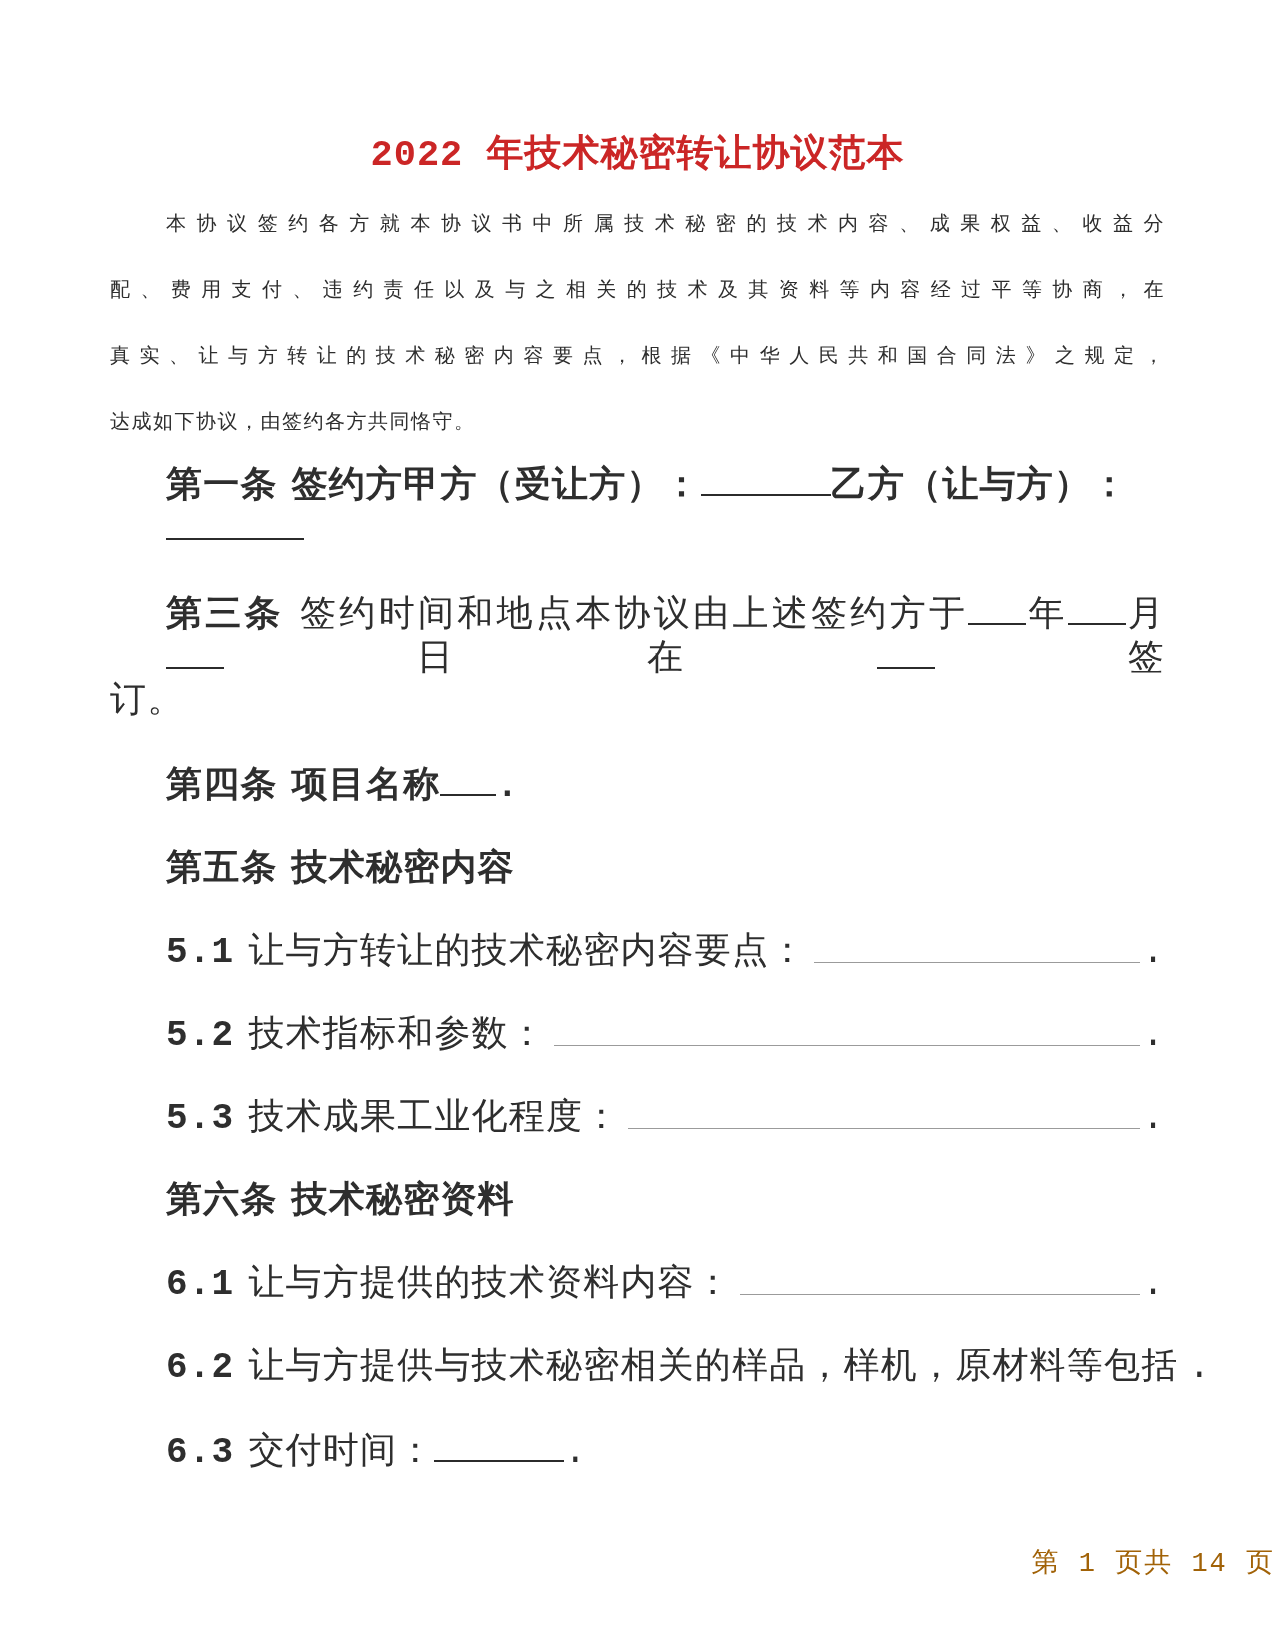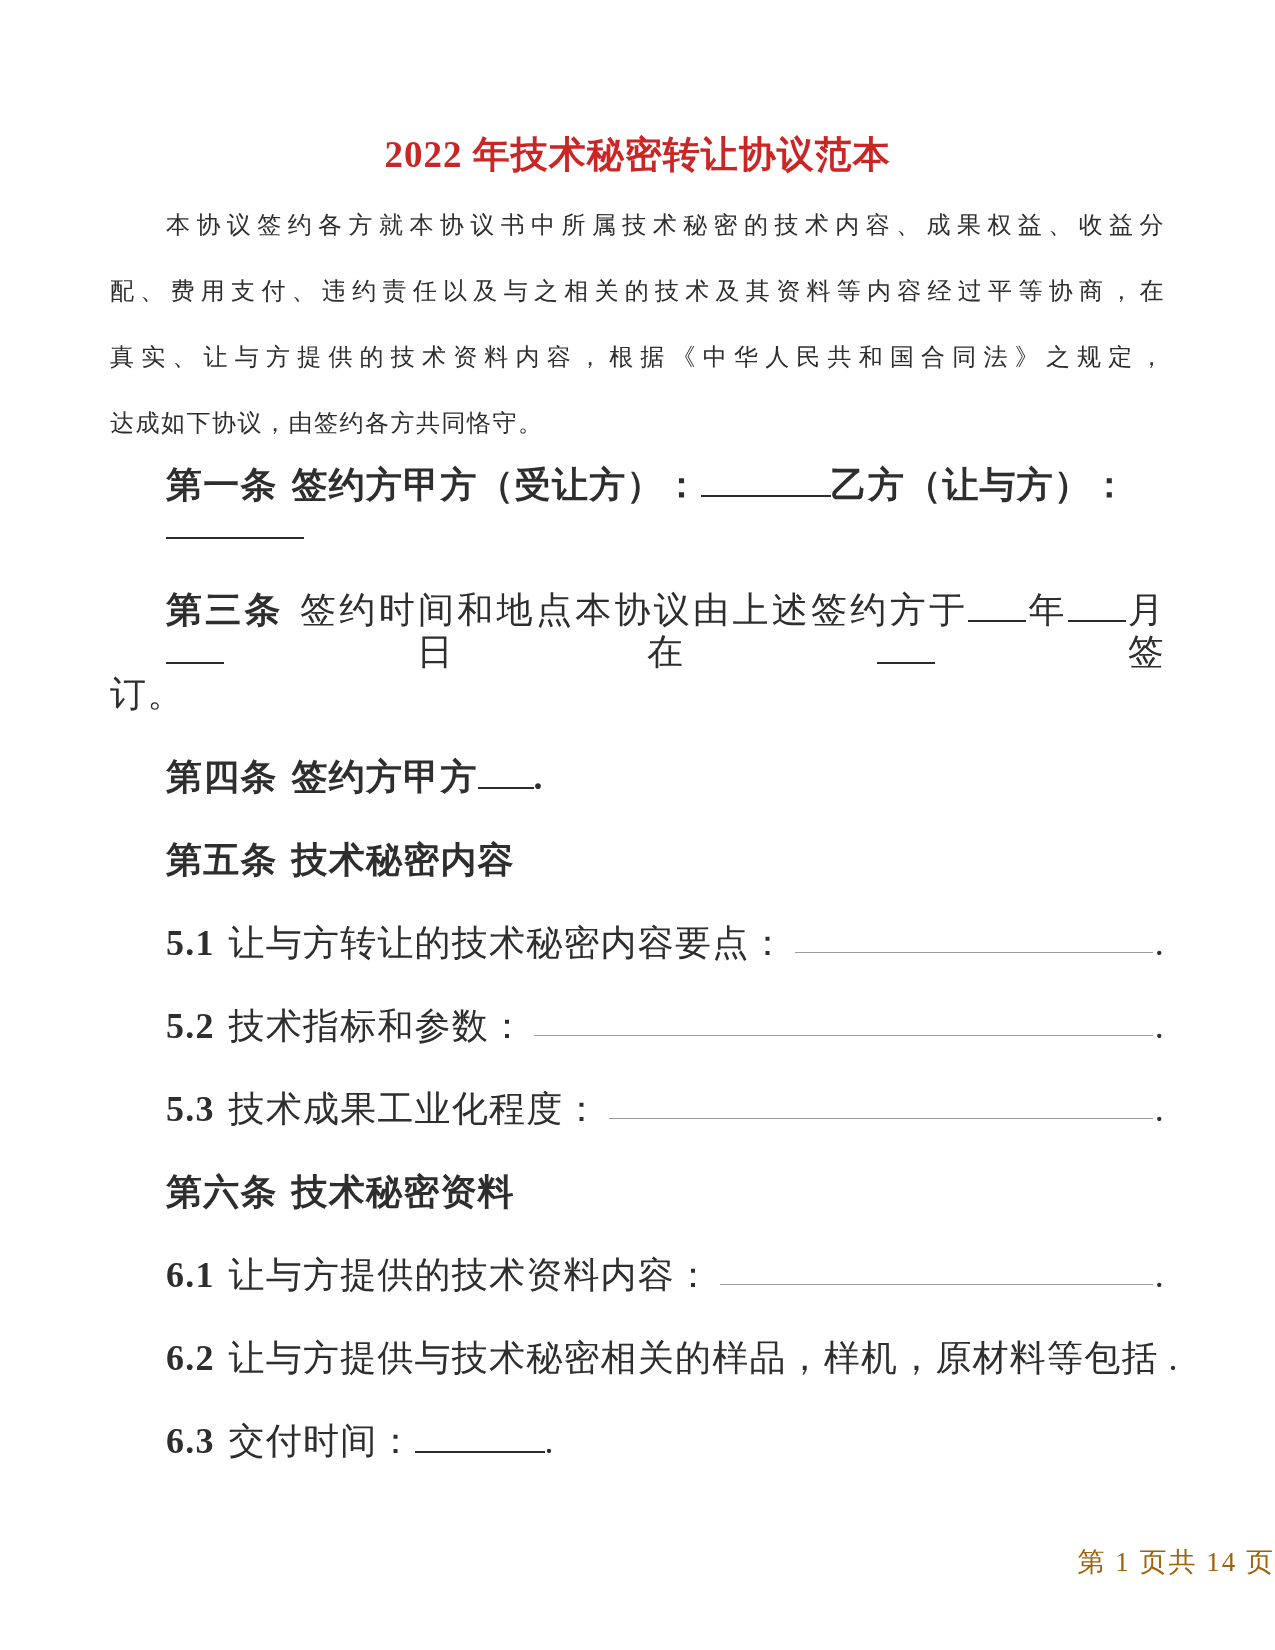--- a/index.html
+++ b/index.html
@@ -1,29 +1,29 @@
 <!DOCTYPE html>
 <html lang="zh"><head>
 <meta charset="utf-8">
 <style>
   html,body{margin:0;padding:0;background:#ffffff;}
   .page{
     width:1275px;height:1650px;position:relative;background:#ffffff;
     box-sizing:border-box;padding:130px 110px 12px 110px;overflow:hidden;
-    font-family:Liberation Serif, serif;
+    font-family:Liberation Mono, monospace;
     color:#2e2e2e;
   }
   .doc-title{
     margin:0 0 12px 0;text-align:center;
     font-size:37px;line-height:50px;font-weight:bold;color:#cb2626;
     letter-spacing:1px;
   }
   
   .intro-line{
-    font-size:24px;line-height:66px;letter-spacing:1.5px;
+    font-size:20px;line-height:66px;letter-spacing:1.5px;
     text-align:justify;text-align-last:justify;
     white-space:nowrap;
   }
   .intro-line.indent{text-indent:56px;}
   .intro-line.last{text-align-last:left;white-space:normal;}
   
   .clause{
     margin:41px 0 0 0;padding-left:56px;
     font-size:36px;line-height:42px;letter-spacing:1.2px;
   }
@@ -53,40 +53,40 @@
 </head>
 <body>
 
 <div class="page">
 
   <h1 class="doc-title">2022 年技术秘密转让协议范本</h1>
 
   <div>
     <div class="intro-line indent">本协议签约各方就本协议书中所属技术秘密的技术内容、成果权益、收益分</div>
     <div class="intro-line">配、费用支付、违约责任以及与之相关的技术及其资料等内容经过平等协商，在</div>
-    <div class="intro-line">真实、让与方提供的技术资料内容，根据《中华人民共和国合同法》之规定，</div>
+    <div class="intro-line">真实、让与方转让的技术秘密内容要点，根据《中华人民共和国合同法》之规定，</div>
     <div class="intro-line last">达成如下协议，由签约各方共同恪守。</div>
   </div>
 
   <p class="clause bold first">
     <span class="num">第一条</span><span class="gap"></span><span>签约方甲方（受让方）：</span><span class="blank w130"></span><span>乙方（让与方）：</span><span class="blank w138"></span>
   </p>
 
 
   <div class="clause">
     <div class="justify-line">
       <span class="num">第三条</span><span class="gap"></span><span>签约时间和地点本协议由上述签约方于</span><span class="blank w58"></span><span>年</span><span class="blank w58"></span><span>月</span><span class="blank w58"></span><span>日在</span><span class="blank w58"></span><span>签</span>
     </div>
   </div>
   <div class="clause wrap-line" style="padding-left:0;">
     <span>订。</span>
   </div>
 
   <p class="clause bold">
-    <span class="num">第四条</span><span class="gap"></span><span>签约方甲方</span><span class="blank w56"></span><span>.</span>
+    <span class="num">第四条</span><span class="gap"></span><span>项目名称</span><span class="blank w56"></span><span>.</span>
   </p>
 
   <p class="clause bold">
     <span class="num">第五条</span><span class="gap"></span><span>技术秘密内容</span>
   </p>
 
   <p class="clause fill-line">
     <span class="txt"><span class="num">5.1</span><span class="gap"></span><span>让与方转让的技术秘密内容要点：</span></span>
       <span class="blank gray fill"></span>
       <span class="period">.</span>

